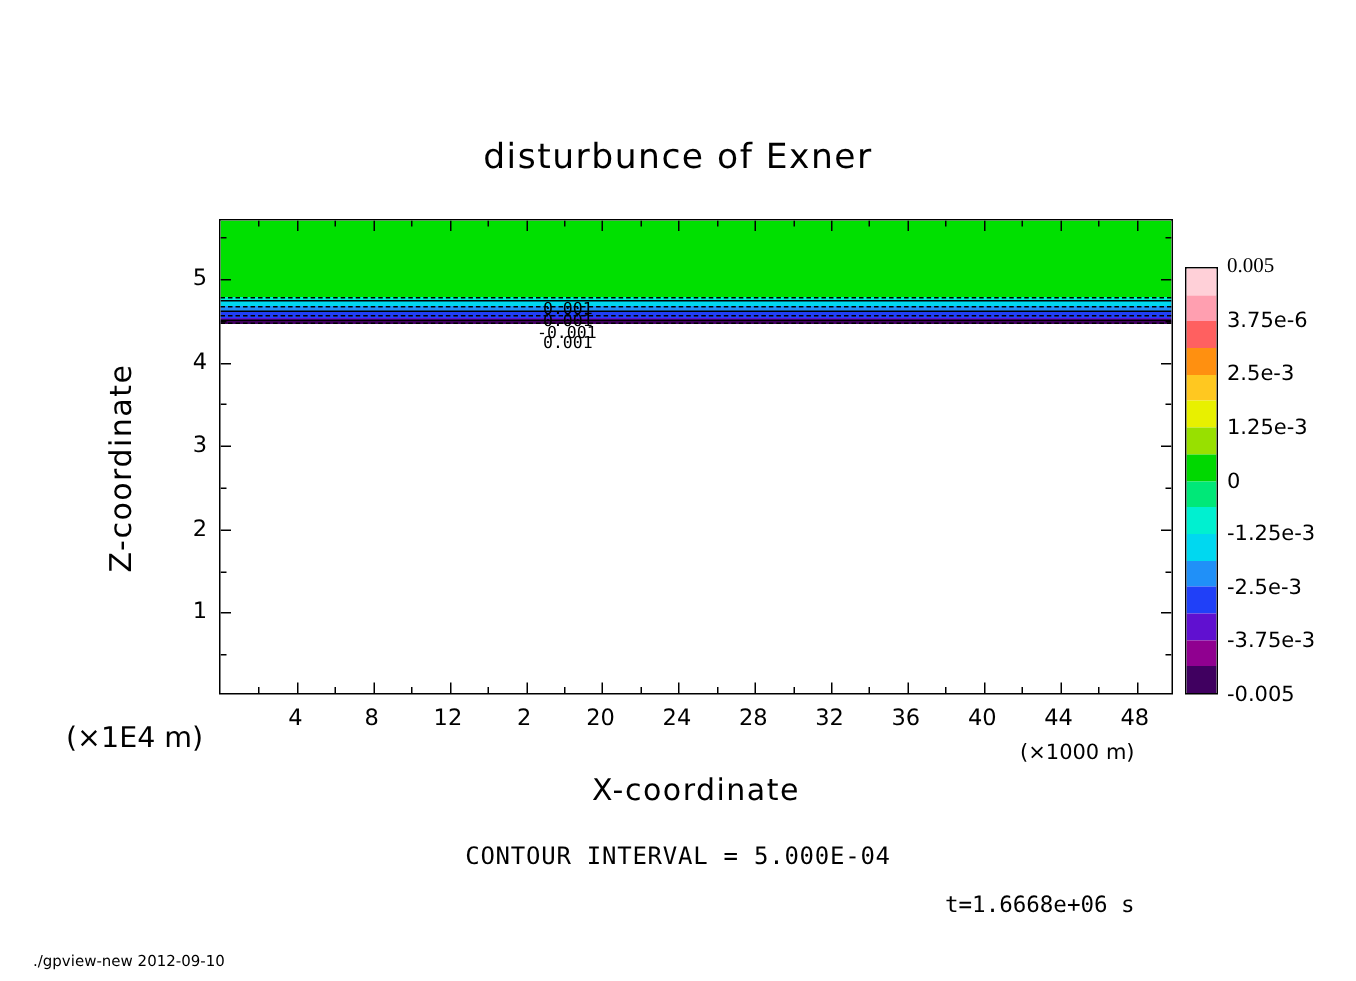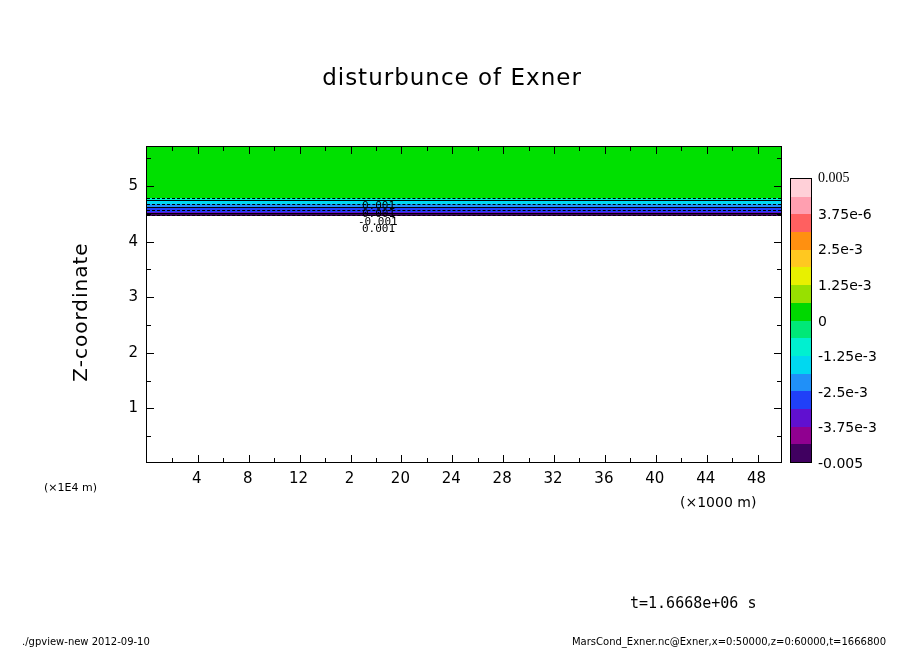--- a/index.html
+++ b/index.html
@@ -12,21 +12,21 @@
     width: 904px;
     height: 654px;
     background: #ffffff;
     font-family: "DejaVu Sans", sans-serif;
     overflow: hidden;
   }
   .abs { position: absolute; }
 
   
   #chart-title {
-    left: 0; top: 64px; width: 904px;
+    left: 0; top: 92px; width: 904px;
     text-align: center;
     font-size: 23px;
     letter-spacing: 1px;
     color: #000;
   }
 
   
   #plot-frame {
     left: 146px; top: 146px;
     width: 636px; height: 317px;
@@ -119,21 +119,21 @@
     color: #000;
     transform: rotate(-90deg);
     transform-origin: 50% 50%;
   }
   #x-unit-right {
     left: 680px; top: 494px;
     font-size: 14px; color: #000;
   }
   #y-unit-left {
     left: 44px; top: 481px;
-    font-size: 11px; color: #000;
+    font-size: 19px; color: #000;
   }
 
   
   #colorbar {
     left: 790px; top: 178px;
     width: 22px; height: 285px;
     border: 1px solid #000;
     box-sizing: border-box;
     overflow: hidden;
   }
@@ -296,20 +296,21 @@
       <div class="xtick-label" style="left: 756.56px; top: 469px;">48</div>
     </div>
   <div id="ytick-labels">
       <div class="ytick-label" style="left: 114px; width: 24px; top: 407.386px;">1</div>
       <div class="ytick-label" style="left: 114px; width: 24px; top: 351.772px;">2</div>
       <div class="ytick-label" style="left: 114px; width: 24px; top: 296.158px;">3</div>
       <div class="ytick-label" style="left: 114px; width: 24px; top: 240.544px;">4</div>
       <div class="ytick-label" style="left: 114px; width: 24px; top: 184.93px;">5</div>
     </div>
 
+  <div class="abs" id="xaxis-title">X-coordinate</div>
   <div class="abs" id="yaxis-title">Z-coordinate</div>
   <div class="abs" id="x-unit-right">(×1000 m)</div>
   <div class="abs" id="y-unit-left">(×1E4 m)</div>
 
   <div class="abs" id="colorbar">
       <div class="cb-cell" style="height: 6.25%; background: rgb(255, 208, 216);"></div>
       <div class="cb-cell" style="height: 6.25%; background: rgb(255, 159, 176);"></div>
       <div class="cb-cell" style="height: 6.25%; background: rgb(255, 96, 96);"></div>
       <div class="cb-cell" style="height: 6.25%; background: rgb(255, 144, 16);"></div>
       <div class="cb-cell" style="height: 6.25%; background: rgb(255, 200, 32);"></div>
@@ -330,17 +331,17 @@
       <div class="cb-label" style="top: 213.625px;">3.75e-6</div>
       <div class="cb-label" style="top: 249.25px;">2.5e-3</div>
       <div class="cb-label" style="top: 284.875px;">1.25e-3</div>
       <div class="cb-label" style="top: 320.5px;">0</div>
       <div class="cb-label" style="top: 356.125px;">-1.25e-3</div>
       <div class="cb-label" style="top: 391.75px;">-2.5e-3</div>
       <div class="cb-label" style="top: 427.375px;">-3.75e-3</div>
       <div class="cb-label" style="top: 463px;">-0.005</div>
     </div>
 
+  <div class="abs" id="contour-interval">CONTOUR INTERVAL = 5.000E-04</div>
   <div class="abs" id="time-stamp">t=1.6668e+06 s</div>
   <div class="abs" id="footer-left">./gpview-new  2012-09-10</div>
-  <div class="abs" id="footer-right">MarsCond_Exner.nc@Exner,x=0:50000,z=0:60000,t=1666800</div>
 
 </div>
 
 </body></html>

